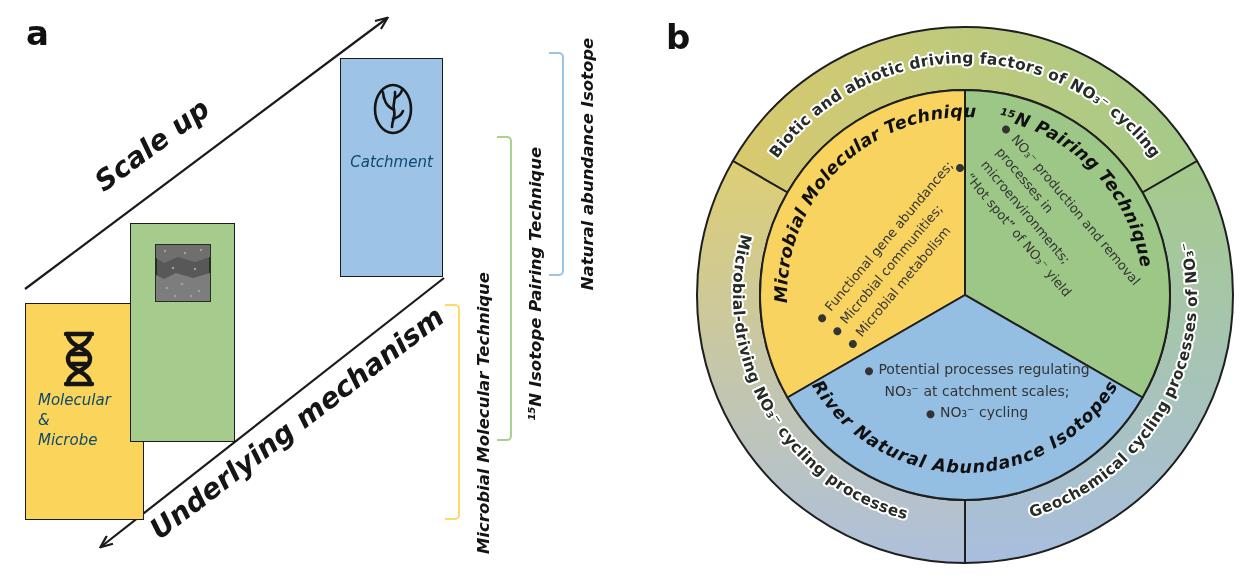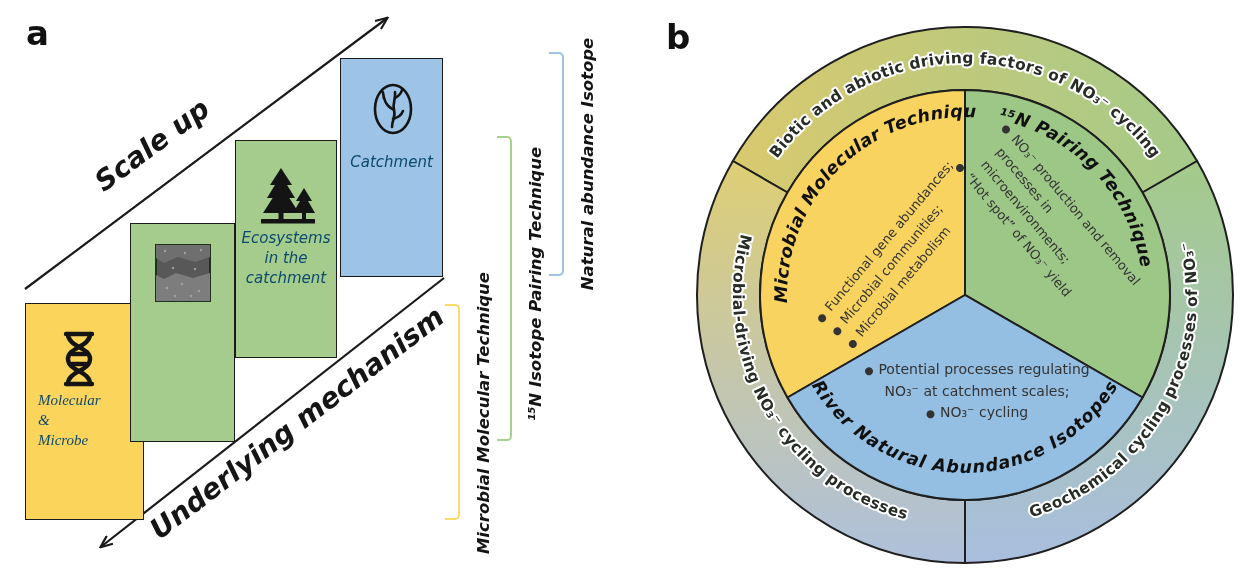--- a/index.html
+++ b/index.html
@@ -56,21 +56,21 @@
       </defs>
       <line x1="25" y1="289" x2="386" y2="19" stroke="#1a1a1a" stroke-width="2.2" marker-end="url(#ah)"></line>
       <line x1="444" y1="278" x2="102" y2="546" stroke="#1a1a1a" stroke-width="2.2" marker-end="url(#ah)"></line>
     </svg>
 
     <div class="panel-label" style="left:26px;top:16px;">a</div>
 
     <div class="diag-label" style="left:152px;top:145px;transform:translate(-50%,-50%) rotate(-36.5deg);">Scale up</div>
     <div class="diag-label" style="left:297px;top:423px;transform:translate(-50%,-50%) rotate(-37.5deg);">Underlying mechanism</div>
 
-    <div class="sbox yellow" style="left:25px;top:303px;width:119px;height:217px;font-family:Liberation Serif, serif;">
+    <div class="sbox yellow" style="left:25px;top:303px;width:119px;height:217px;">
       <svg class="box-icon" style="left:33px;top:26px;" width="40" height="58" viewBox="0 0 40 58">
         <g fill="none" stroke="#141414" stroke-width="4.4" stroke-linecap="round">
           <path d="M9 4 C9 17 31 17 31 29 C31 41 9 41 9 54"></path>
           <path d="M31 4 C31 17 9 17 9 29 C9 41 31 41 31 54"></path>
           <path d="M7 4 H33"></path>
           <path d="M7 54 H33"></path>
           <path d="M13 24 H27"></path>
           <path d="M13 34 H27"></path>
         </g>
       </svg>
@@ -92,37 +92,20 @@
             <circle cx="40" cy="25" r="1.2"></circle>
           <circle cx="12" cy="44" r="1.3"></circle>
             <circle cx="27" cy="40" r="1.3"></circle>
             <circle cx="44" cy="47" r="1.3"></circle>
           <circle cx="20" cy="52" r="1.2"></circle>
             <circle cx="36" cy="52" r="1.2"></circle>
         </g>
       </svg>
     </div>
 
-    <div class="sbox green" style="left:235px;top:140px;width:102px;height:218px;">
-      <svg class="box-icon" style="left:25px;top:27px;" width="54" height="56" viewBox="0 0 54 56">
-        <g fill="#141414">
-          <polygon points="20,0 9,17 31,17"></polygon>
-          <polygon points="20,7 6,30 34,30"></polygon>
-          <polygon points="20,17 2,45 38,45"></polygon>
-          <rect x="17.5" y="43" width="5" height="9"></rect>
-          <polygon points="43,20 35,33 51,33"></polygon>
-          <polygon points="43,26 32,45 54,45"></polygon>
-          <rect x="41" y="43" width="4" height="8"></rect>
-          <rect x="0" y="51" width="54" height="4.5"></rect>
-        </g>
-      </svg>
-      <div class="box-label" style="left:0;right:0;top:88px;text-align:center;">Ecosystems
-in the
-catchment</div>
-    </div>
 
     <div class="sbox blue" style="left:340px;top:58px;width:103px;height:219px;">
       <svg class="box-icon" style="left:29px;top:22px;" width="46" height="56" viewBox="0 0 46 56">
         <g fill="none" stroke="#141414" stroke-width="2.6" stroke-linecap="round">
           <ellipse cx="23" cy="28" rx="18" ry="24"></ellipse>
           <path d="M22 46 C22 39 26 36 24 29 C22 23 26 19 25 11"></path>
           <path d="M24 29 C19 26 16 24 14 17"></path>
           <path d="M14 17 C13 14 14 12 12 10"></path>
           <path d="M25 17 C29 15 31 13 32 9"></path>
           <path d="M23 38 C28 36 31 35 33 30"></path>

